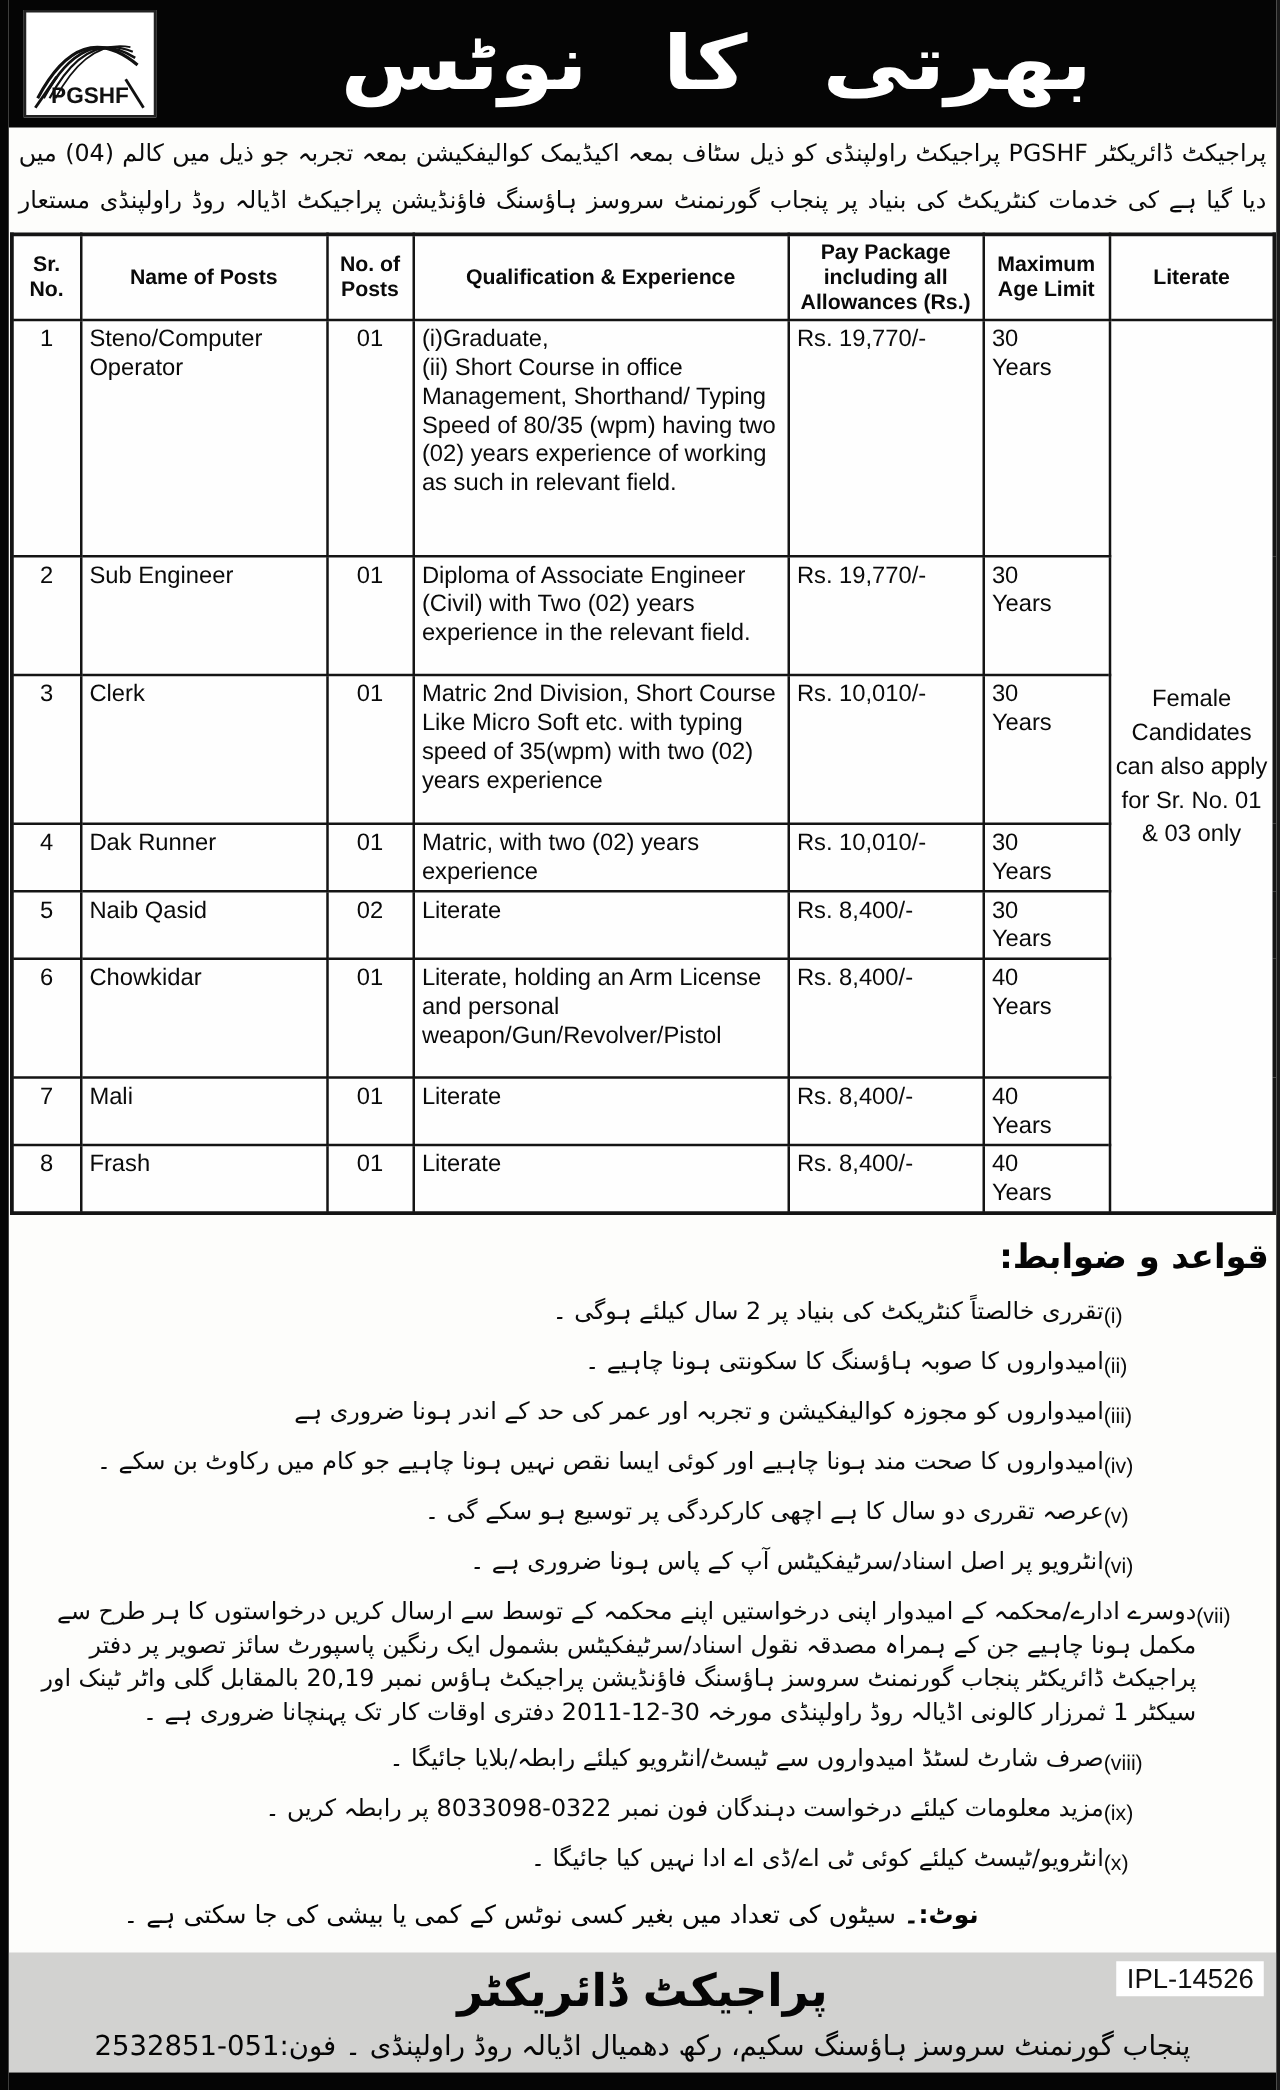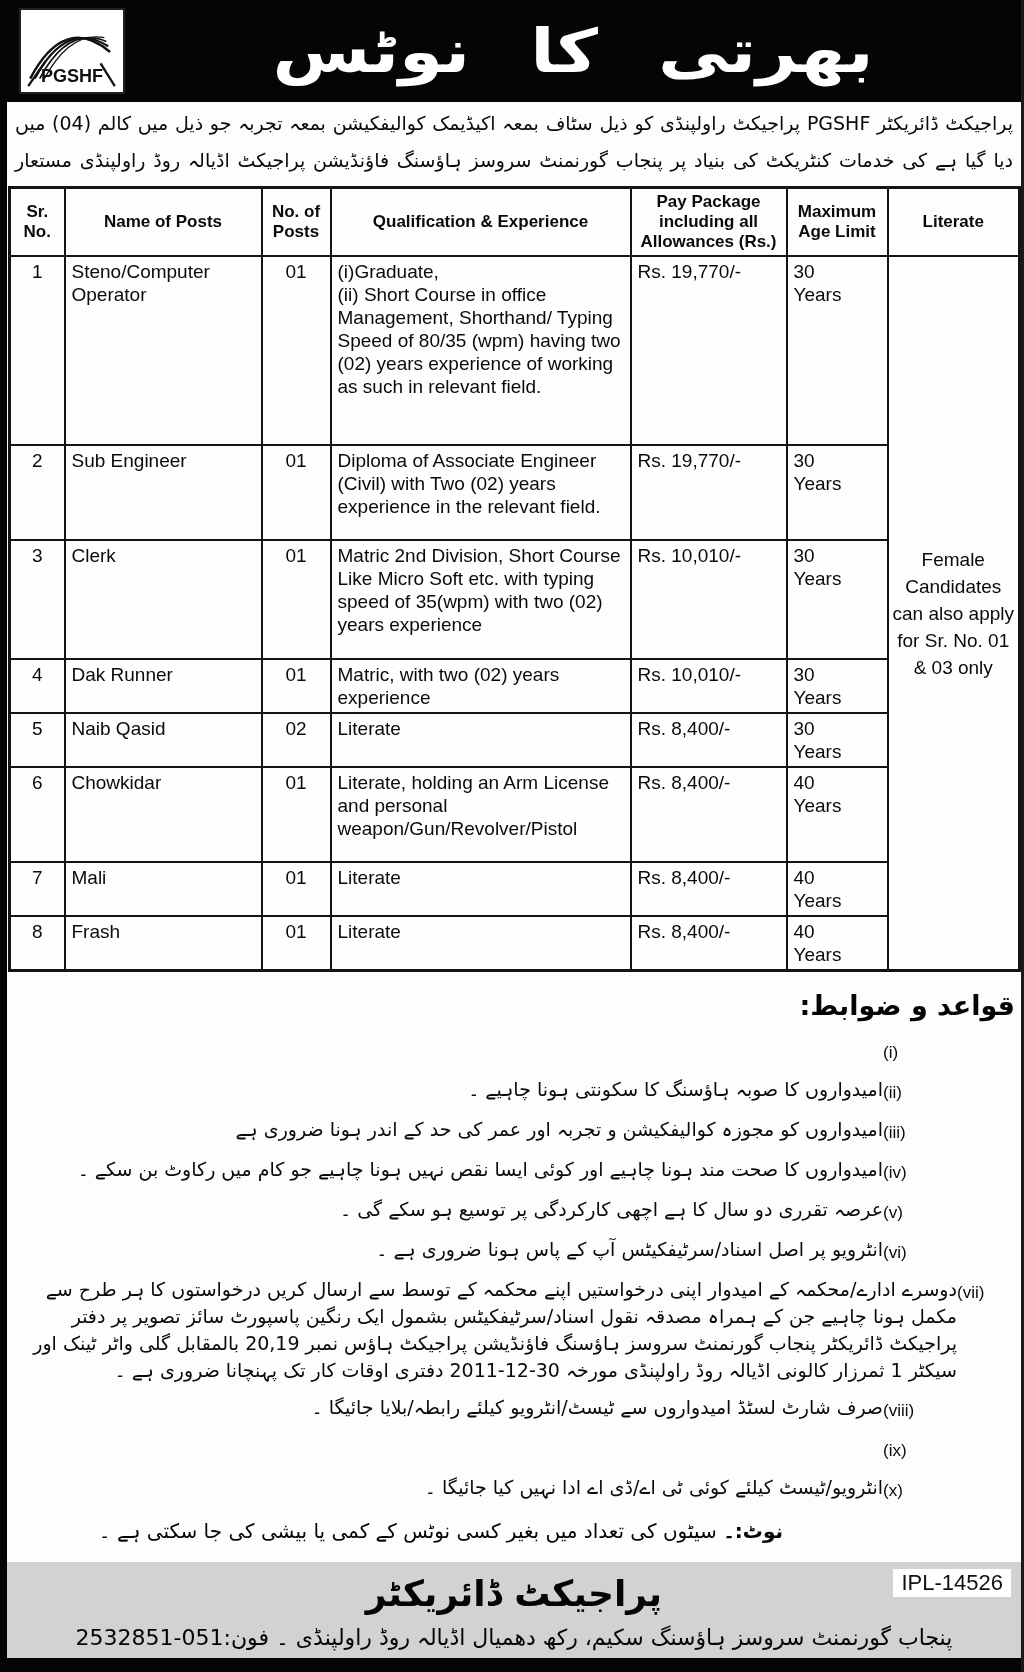--- a/index.html
+++ b/index.html
@@ -277,20 +277,21 @@
         <td class="c-age">40 Years</td>
       </tr>
     </tbody>
   </table>
 
   <div class="rules">
     <div class="rules-heading">قواعد و ضوابط:</div>
 
     <div class="rule-item">
       <span class="rule-num">(i)</span>
+      <span class="rule-text">تقرری خالصتاً کنٹریکٹ کی بنیاد پر 2 سال کیلئے ہوگی ۔</span>
     </div>
     <div class="rule-item">
       <span class="rule-num">(ii)</span>
       <span class="rule-text">امیدواروں کا صوبہ ہاؤسنگ کا سکونتی ہونا چاہیے ۔</span>
     </div>
     <div class="rule-item">
       <span class="rule-num">(iii)</span>
       <span class="rule-text">امیدواروں کو مجوزہ کوالیفکیشن و تجربہ اور عمر کی حد کے اندر ہونا ضروری ہے</span>
     </div>
     <div class="rule-item">
@@ -308,20 +309,21 @@
     <div class="rule-item" style="margin-left:0;margin-right:4px">
       <span class="rule-num">(vii)</span>
       <span class="rule-text">دوسرے ادارے/محکمہ کے امیدوار اپنی درخواستیں اپنے محکمہ کے توسط سے ارسال کریں درخواستوں کا ہر طرح سے مکمل ہونا چاہیے جن کے ہمراہ مصدقہ نقول اسناد/سرٹیفکیٹس بشمول ایک رنگین پاسپورٹ سائز تصویر پر دفتر پراجیکٹ ڈائریکٹر پنجاب گورنمنٹ سروسز ہاؤسنگ فاؤنڈیشن پراجیکٹ ہاؤس نمبر 20,19 بالمقابل گلی واٹر ٹینک اور سیکٹر 1 ثمرزار کالونی اڈیالہ روڈ راولپنڈی مورخہ 30-12-2011 دفتری اوقات کار تک پہنچانا ضروری ہے ۔</span>
     </div>
     <div class="rule-item">
       <span class="rule-num">(viii)</span>
       <span class="rule-text">صرف شارٹ لسٹڈ امیدواروں سے ٹیسٹ/انٹرویو کیلئے رابطہ/بلایا جائیگا ۔</span>
     </div>
     <div class="rule-item">
       <span class="rule-num">(ix)</span>
+      <span class="rule-text">مزید معلومات کیلئے درخواست دہندگان فون نمبر 0322-8033098 پر رابطہ کریں ۔</span>
     </div>
     <div class="rule-item">
       <span class="rule-num">(x)</span>
       <span class="rule-text">انٹرویو/ٹیسٹ کیلئے کوئی ٹی اے/ڈی اے ادا نہیں کیا جائیگا ۔</span>
     </div>
   </div>
 
   <div class="note-line">
     <span class="note-label">نوٹ:۔</span>
     <span>سیٹوں کی تعداد میں بغیر کسی نوٹس کے کمی یا بیشی کی جا سکتی ہے ۔</span>

